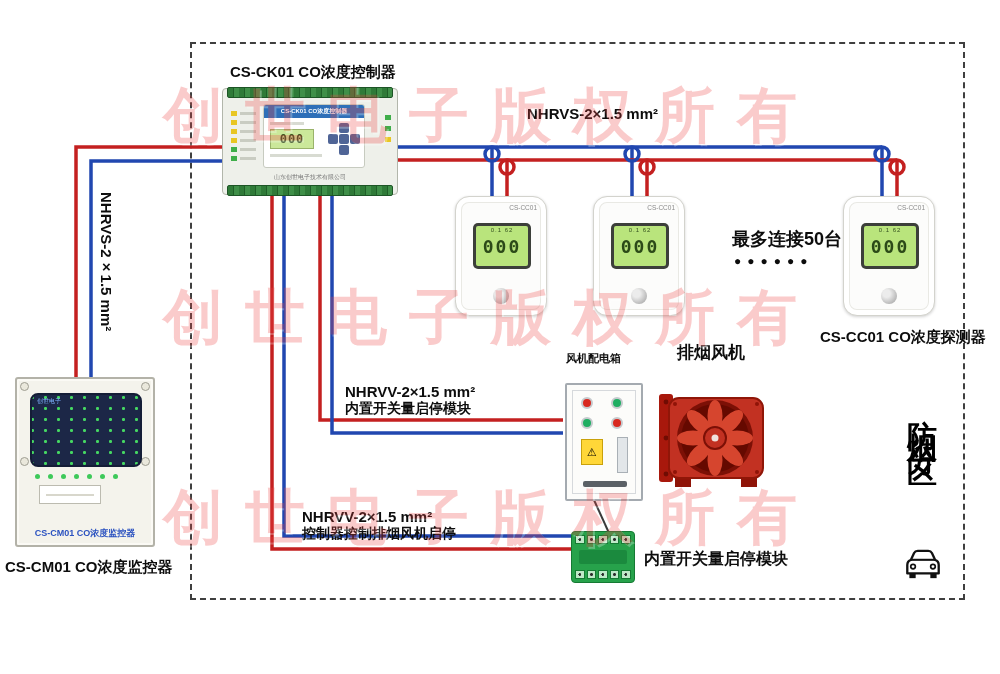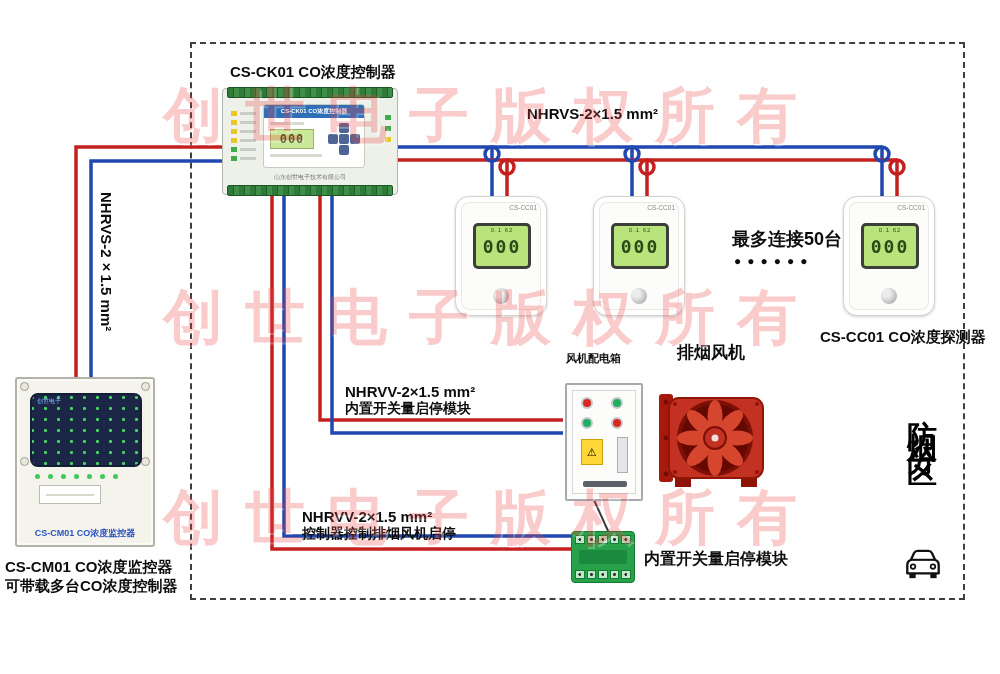--- a/index.html
+++ b/index.html
@@ -320,21 +320,20 @@
 
   <div class="label" style="left:302px;top:508px;font-size:15px">
     <div>NHRVV-2×1.5 mm²</div>
     <div style="font-size:14px">控制器控制排烟风机启停</div>
   </div>
 
   <div class="label" style="left:644px;top:549px;font-size:16px">内置开关量启停模块</div>
 
   <div class="label" style="left:5px;top:558px;font-size:15px">
     <div>CS-CM01 CO浓度监控器</div>
-    <div>可带载多台CO浓度控制器</div>
   </div>
 
   <div class="zone-label">防烟分区</div>
 
   <div class="car-wrap">
     <svg width="44" height="36" viewBox="0 0 42 34">
       <path d="M6 26 V18 Q6 14 9.5 13 L12.5 6.5 Q13.5 4.5 16 4.5 H26 Q28.5 4.5 29.5 6.5 L32.5 13 Q36 14 36 18 V26 Z" fill="none" stroke="#111" stroke-width="2.2" stroke-linejoin="round"></path>
       <path d="M9.5 13 H32.5" stroke="#111" stroke-width="2" fill="none"></path>
       <circle cx="11.5" cy="19.5" r="2.2" fill="none" stroke="#111" stroke-width="1.6"></circle>
       <circle cx="30.5" cy="19.5" r="2.2" fill="none" stroke="#111" stroke-width="1.6"></circle>

